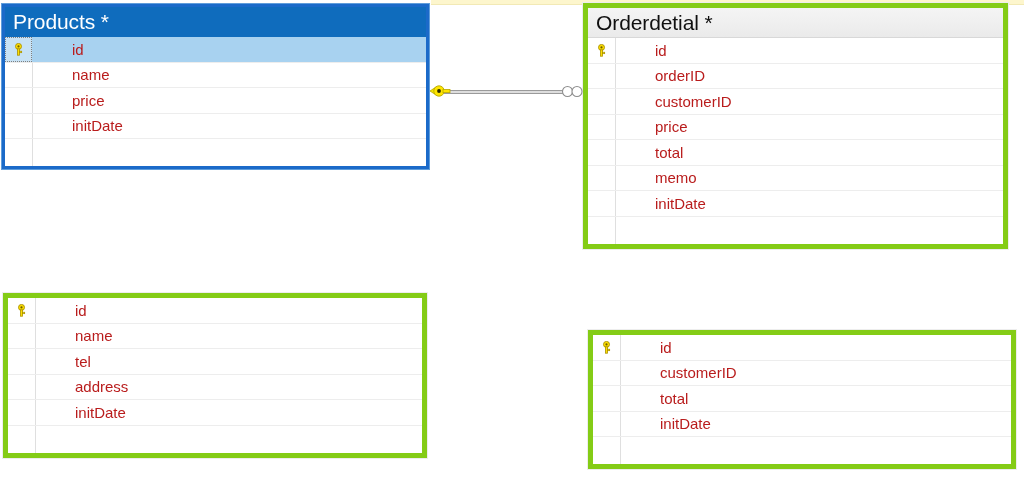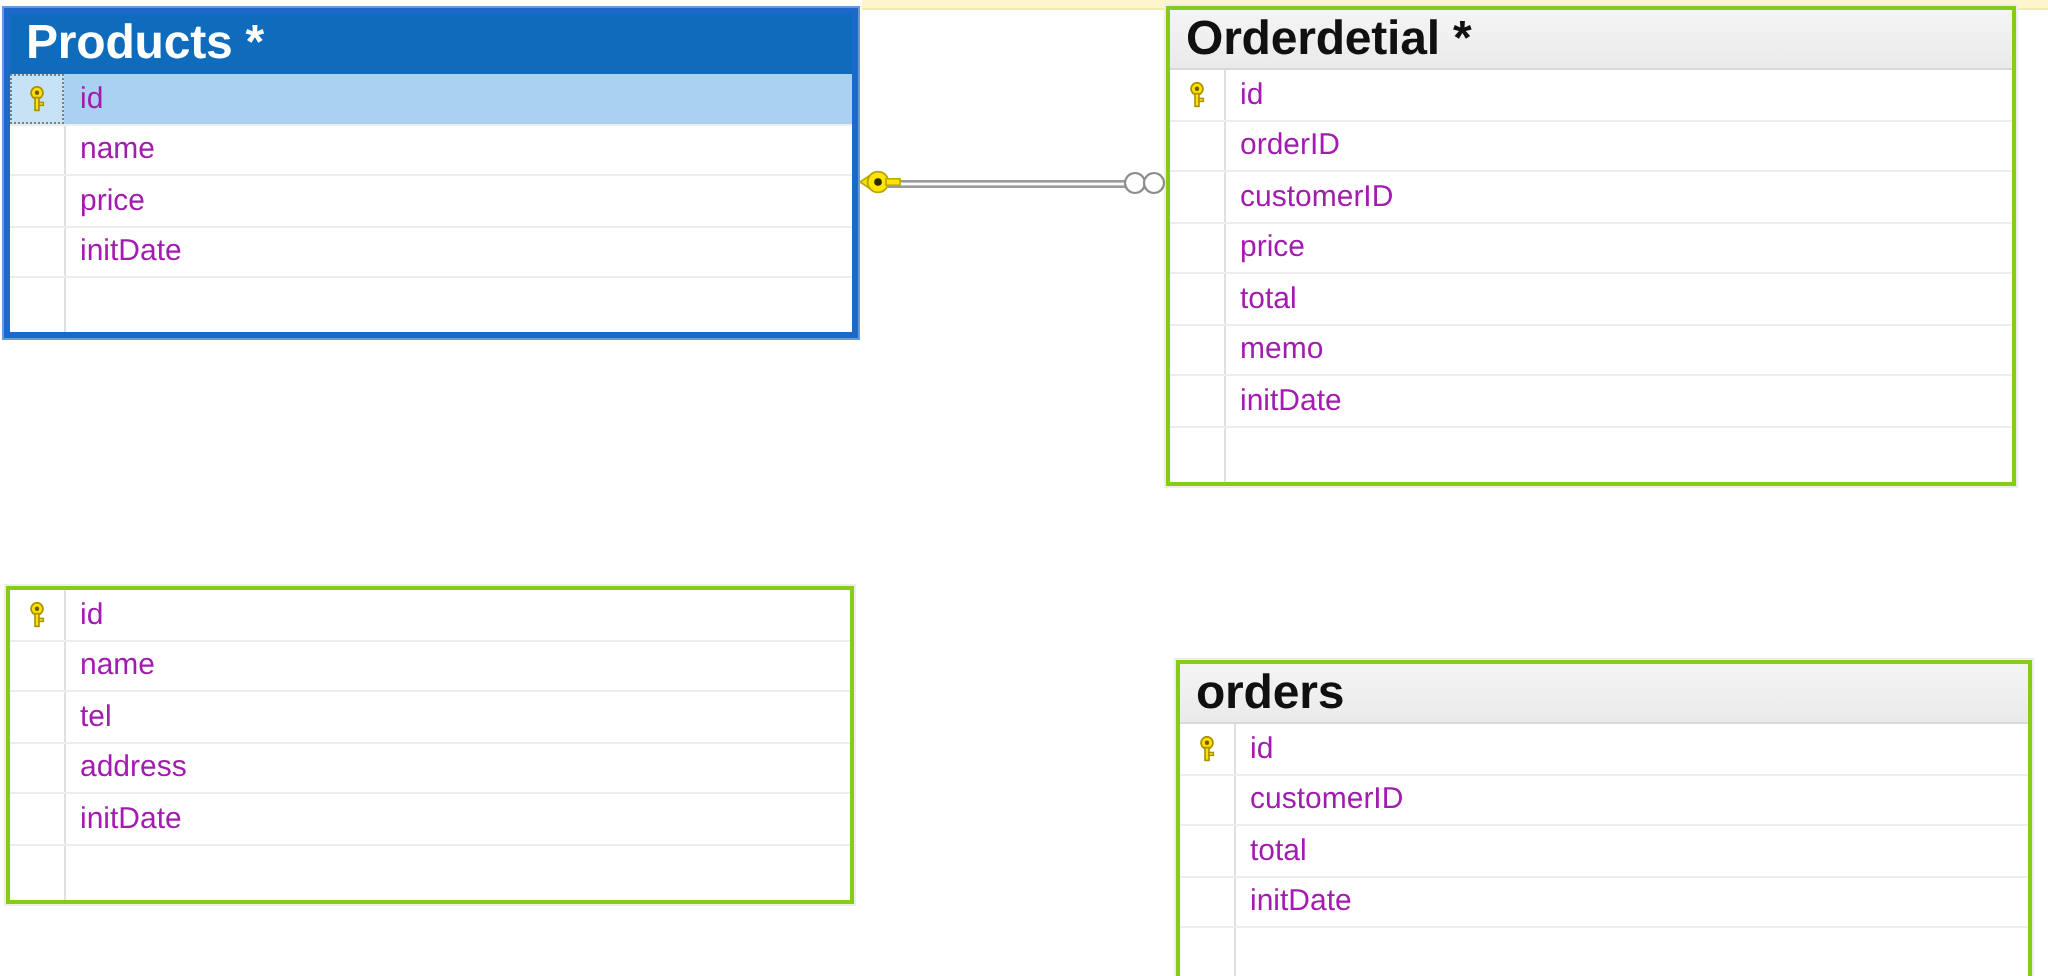--- a/index.html
+++ b/index.html
@@ -36,38 +36,38 @@
 
   
   .entity {
     position: absolute;
     box-sizing: border-box;
     background: #ffffff;
   }
 
   
   .entity.plain {
-    border: 2px solid #84cc16;
+    border: 5px solid #84cc16;
     box-shadow: 0 0 0 1px #ededed;
     background: #ffffff;
   }
 
   
   .entity.selected {
     border: 3px solid #1b6ac9;
     box-shadow: 0 0 0 1px #5f9ddb;
   }
 
   .entity-header {
     box-sizing: border-box;
     height: 30px;
     line-height: 30px;
     padding: 0 0 0 8px;
-    font-size: 24px;
-    font-weight: 700;
+    font-size: 21px;
+    font-weight: 400;
     letter-spacing: -0.1px;
     color: #101010;
     background: linear-gradient(to bottom, #f4f4f4 0%, #efefef 55%, #eaeaea 100%);
     border-bottom: 1px solid #d8d8d8;
     white-space: nowrap;
     overflow: hidden;
   }
   .entity.selected .entity-header {
     background: #0f6cbd;
     color: #ffffff;
@@ -89,22 +89,23 @@
     background: #dfdfdf;
   }
 
   .field-row {
     position: relative;
     display: flex;
     align-items: center;
     height: 24.5px;
     border-bottom: 1px solid #ededed;
     font-size: 15px;
-    color: #a21caf;
+    color: #b91c1c;
     z-index: 1;
+    gap: 32px;
   }
   .field-row.empty {
     height: 27px;
     border-bottom: none;
   }
   .field-row.selected-row {
     background: #a8d2f0;
   }
 
   .field-gutter {
@@ -275,21 +276,20 @@
         <div class="field-name">initDate</div>
       </div>
       <div class="field-row empty">
         <div class="field-gutter"></div>
         <div class="field-name"></div>
       </div>
     </div>
 </div>
 
 <div class="entity plain" id="tbl-orders" style="left:588px; top:330px; width:428px;">
-  <div class="entity-header">orders</div>
   <div class="entity-body">
       <div class="field-row">
         <div class="field-gutter">
           <svg class="key-ico" viewBox="0 0 11 13">
             <circle cx="5.5" cy="3.4" r="3" fill="#ffe000" stroke="#a89000" stroke-width="0.9"></circle>
             <circle cx="5.5" cy="3.4" r="1.1" fill="#6b5c00"></circle>
             <rect x="4.5" y="5.8" width="2" height="6.4" fill="#ffe000" stroke="#a89000" stroke-width="0.8"></rect>
             <rect x="6.5" y="8.2" width="2.2" height="1.5" fill="#ffe000" stroke="#a89000" stroke-width="0.7"></rect>
           </svg>
         </div>

